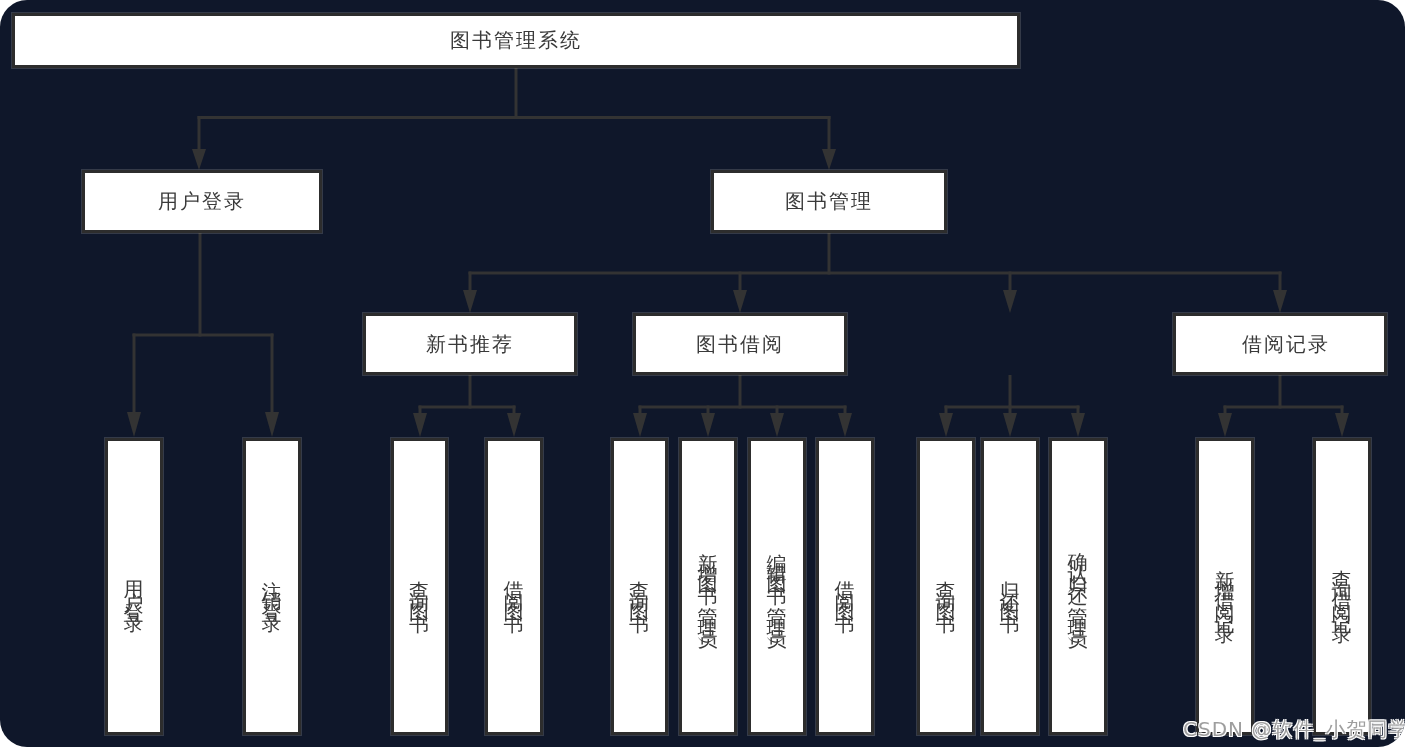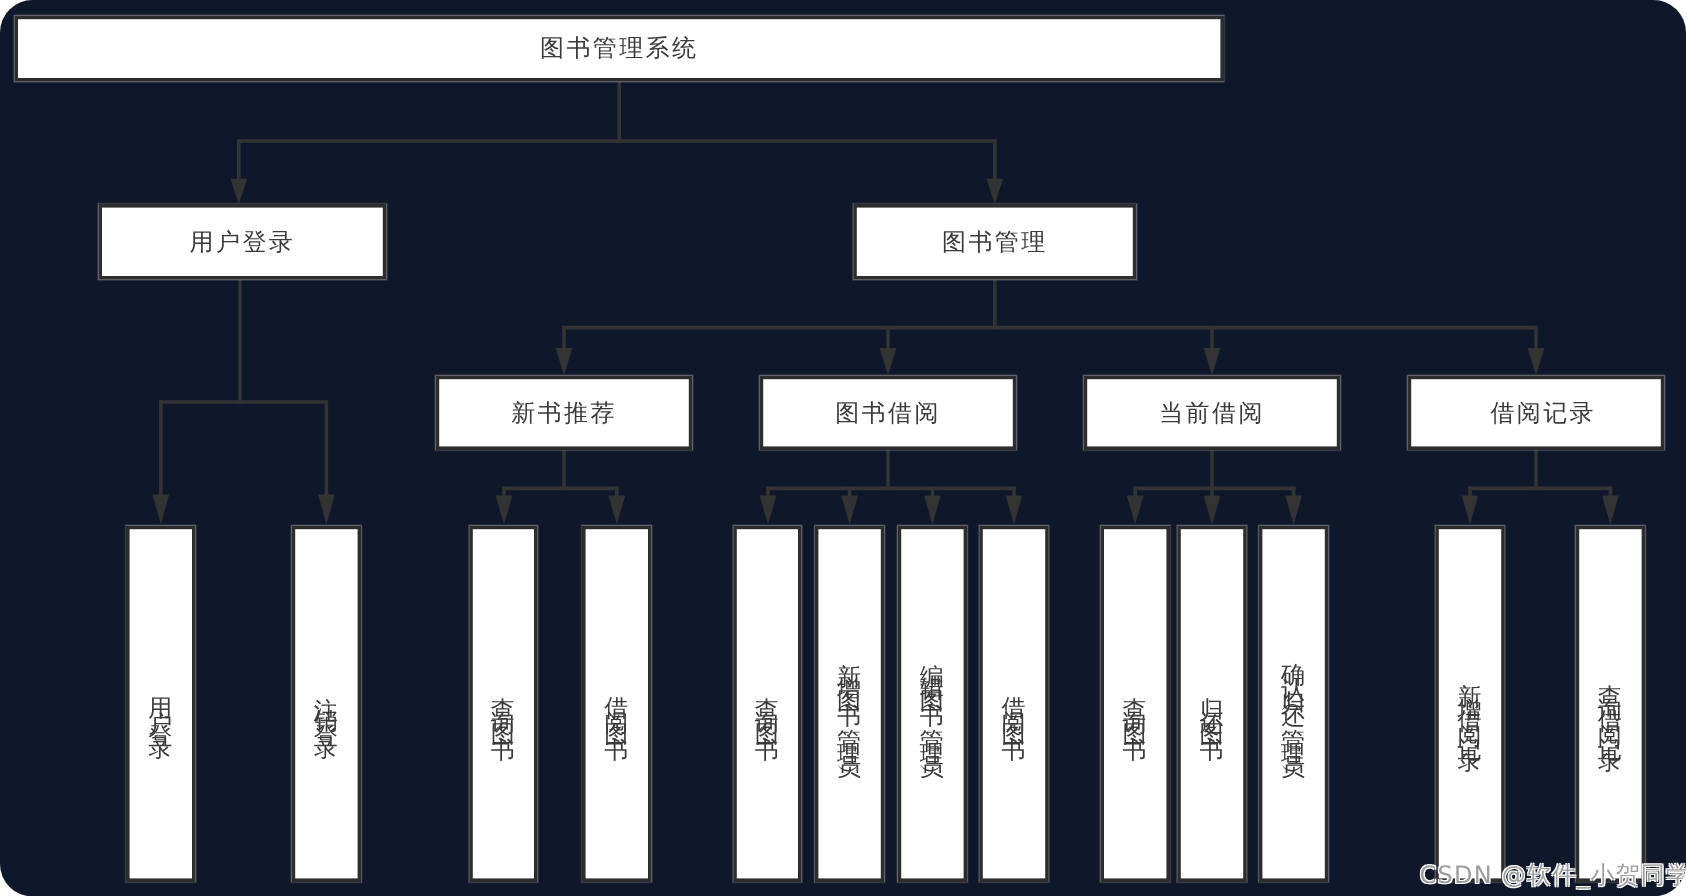--- a/index.html
+++ b/index.html
@@ -168,21 +168,20 @@
     </g>
   </svg>
 
   <div class="box h-box n-root">图书管理系统</div>
 
   <div class="box h-box n-login">用户登录</div>
   <div class="box h-box n-mgmt">图书管理</div>
 
   <div class="box h-box n-borrow">图书借阅</div>
   <div class="box h-box n-rec">新书推荐</div>
-  <div class="box h-box n-cur">当前借阅</div>
   <div class="box h-box n-rcd">借阅记录</div>
 
   <div class="box v-box leaf l-1">用户登录</div>
   <div class="box v-box leaf l-2">注销登录</div>
   <div class="box v-box leaf l-3">查询图书</div>
   <div class="box v-box leaf l-4">借阅图书</div>
   <div class="box v-box leaf l-5">查询图书</div>
   <div class="box v-box leaf l-6">新增图书（管理员）</div>
   <div class="box v-box leaf l-7">编辑图书（管理员）</div>
   <div class="box v-box leaf l-8">借阅图书</div>

